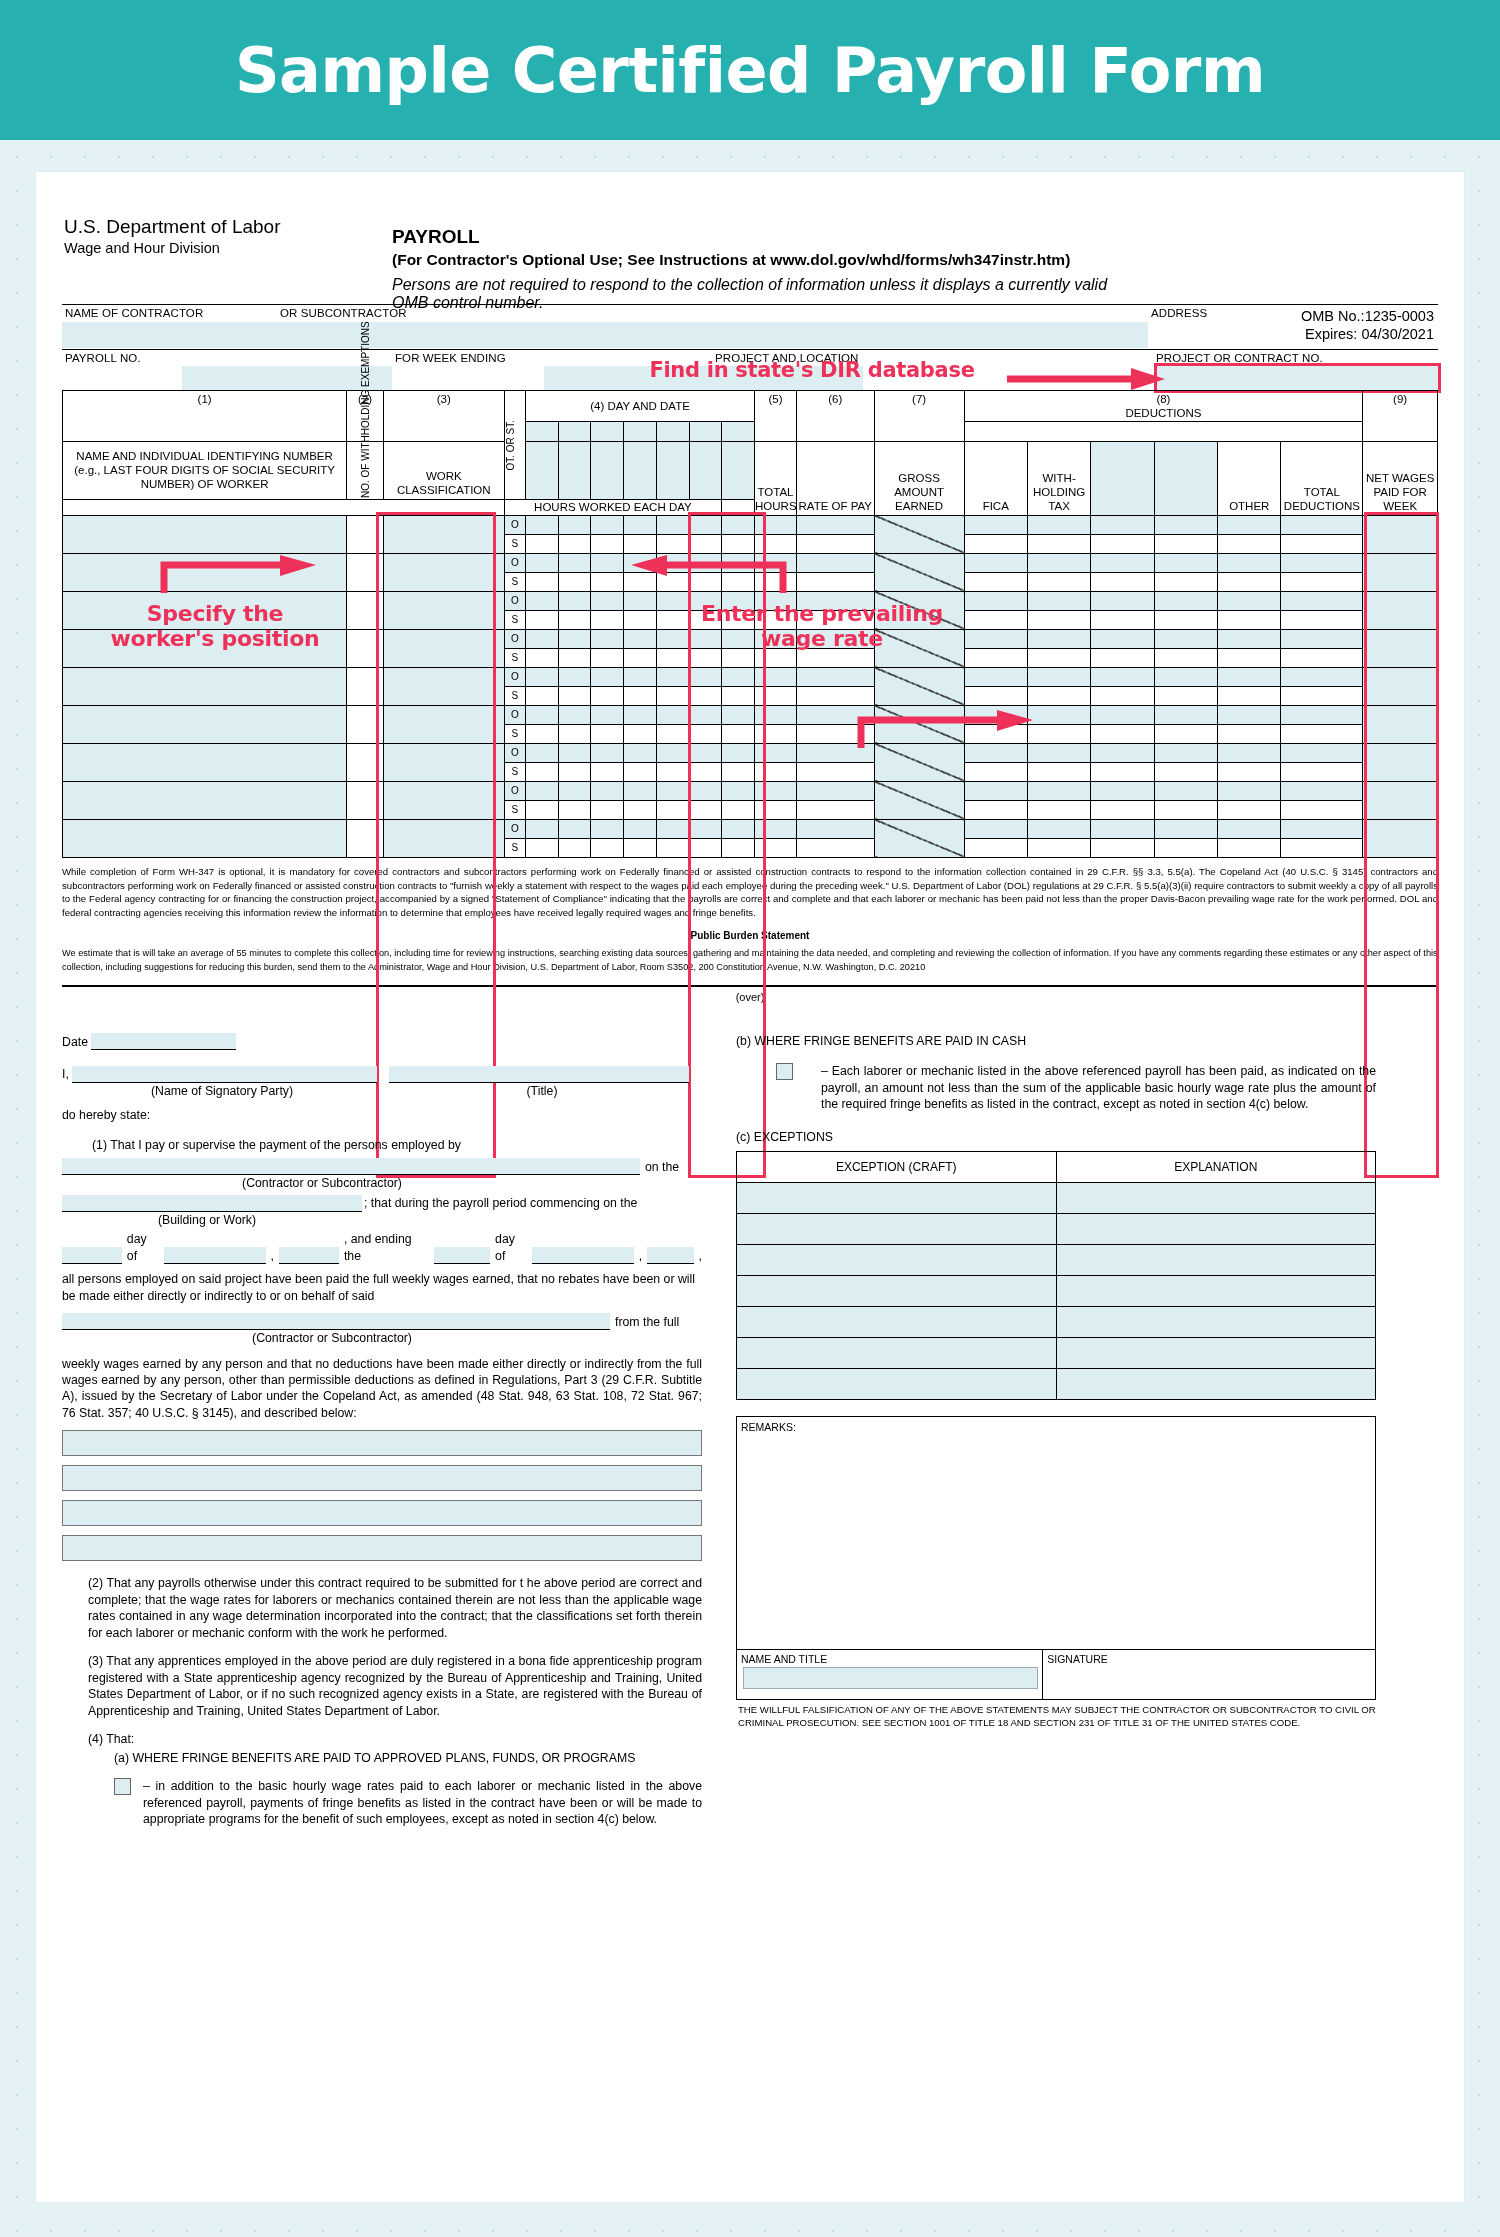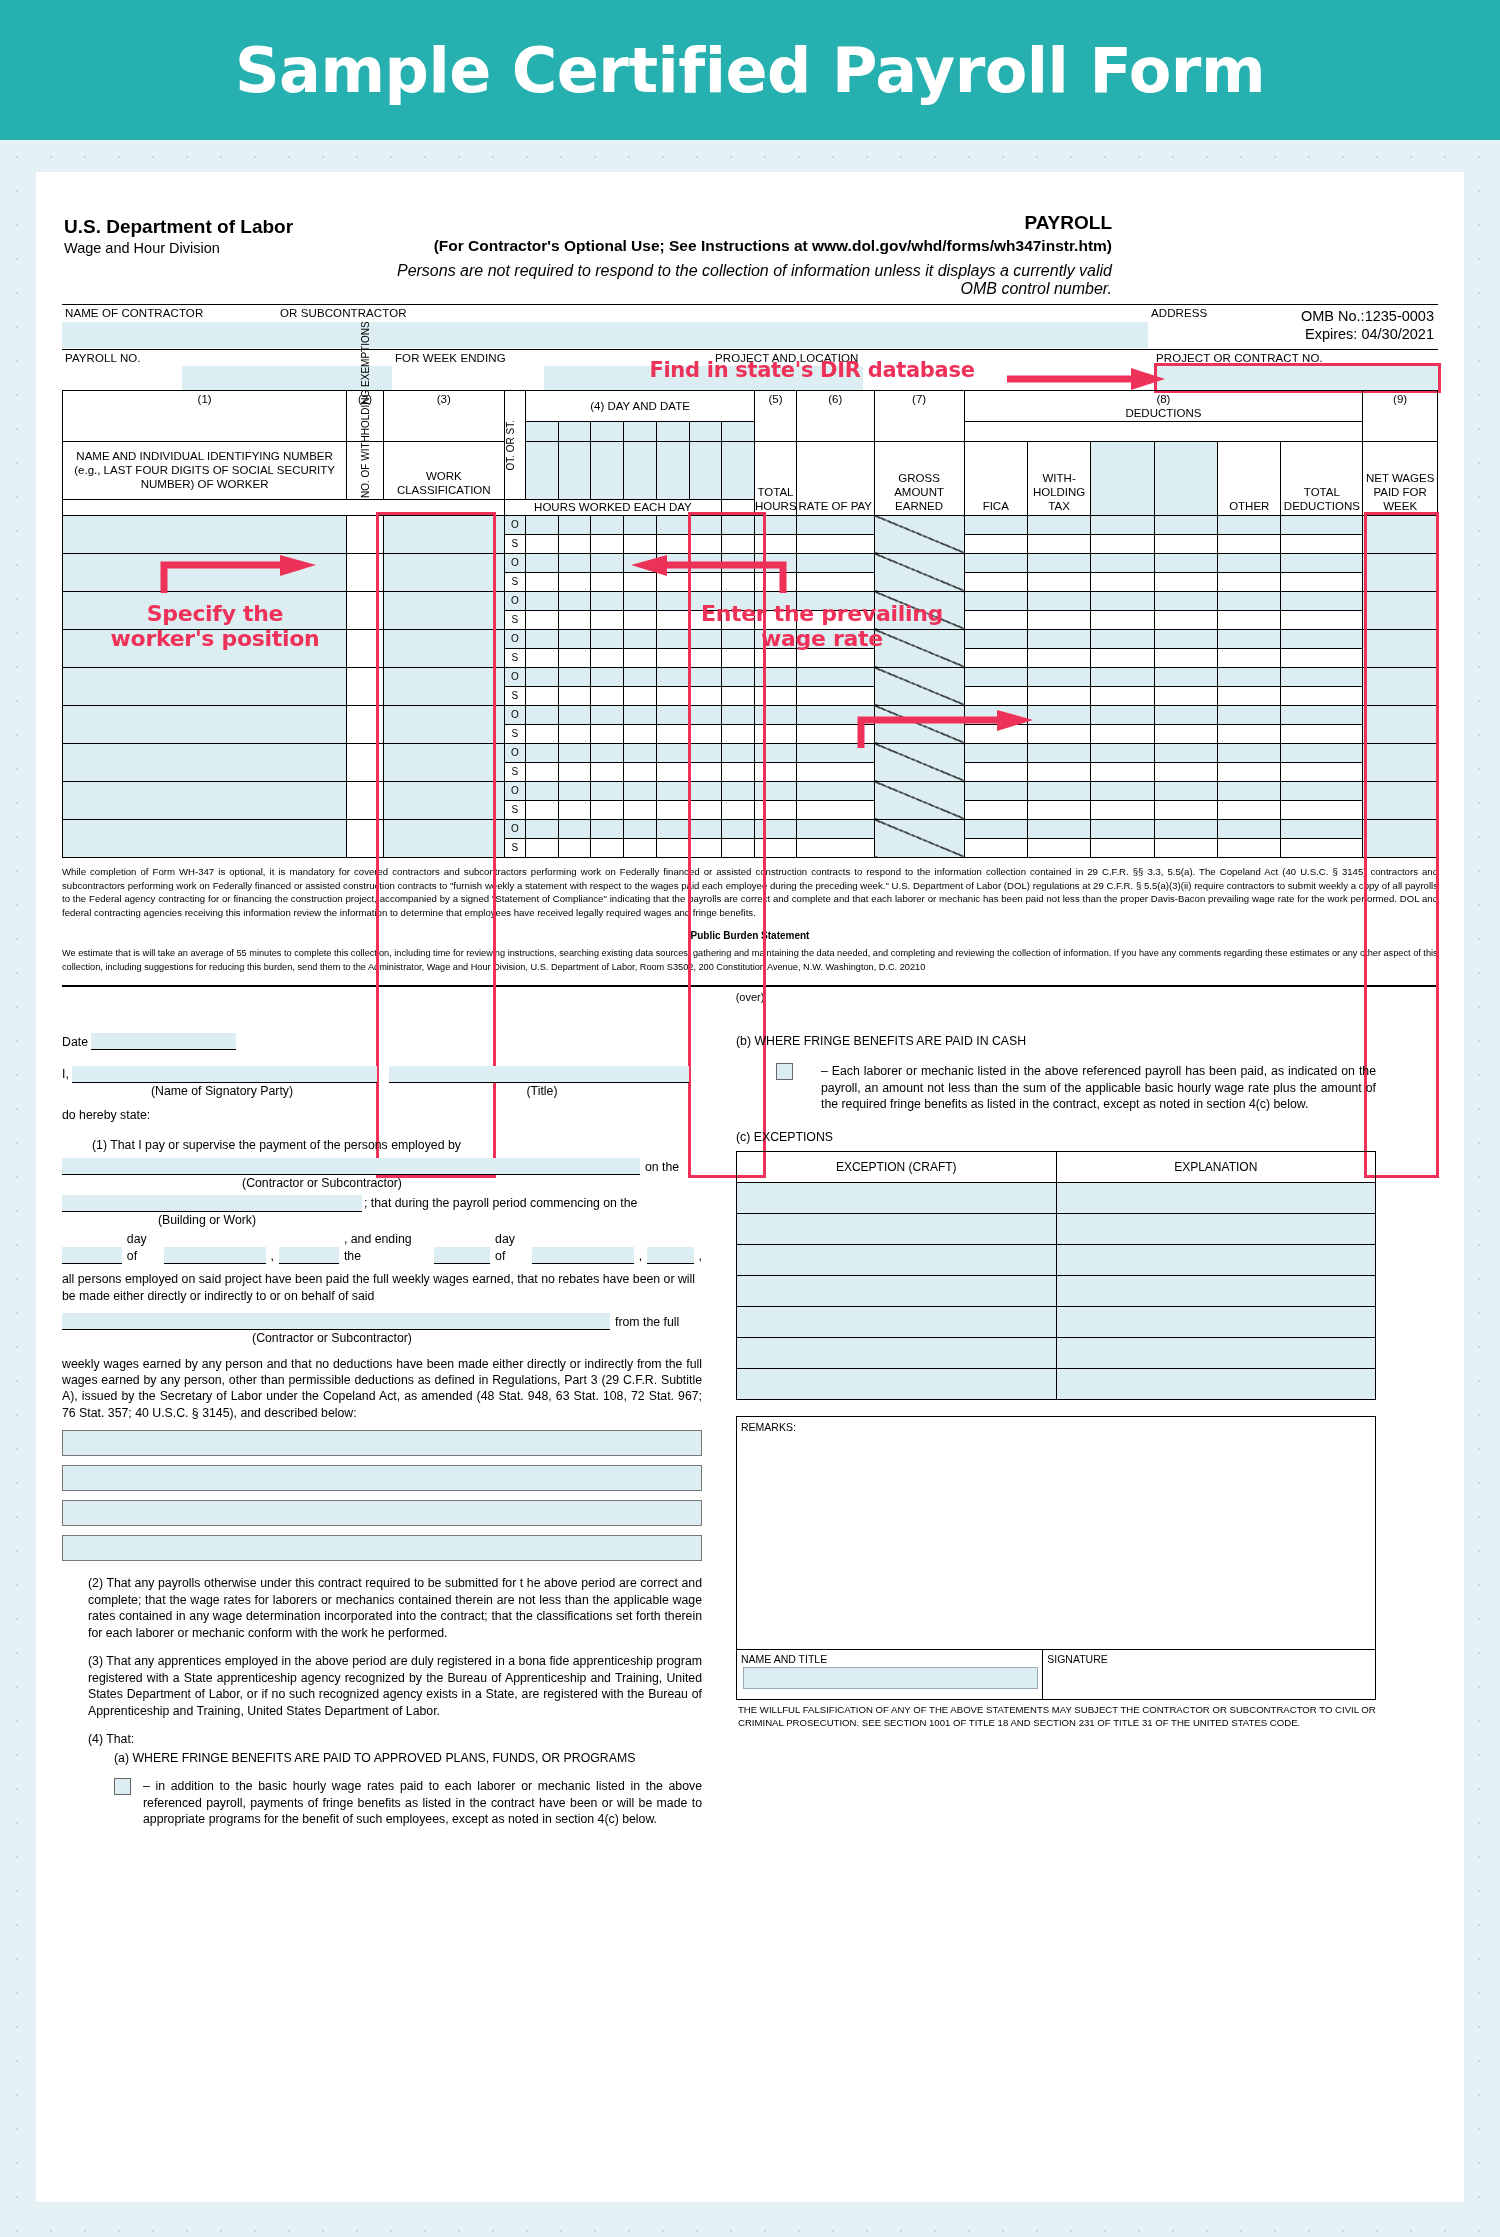--- a/index.html
+++ b/index.html
@@ -32,23 +32,23 @@
     position:absolute; top:172px; left:36px;
     width:1428px; height:2030px;
     background:#ffffff;
     box-shadow:0 0 0 1px #e0eef2;
     padding:22px 26px 0 26px;
   }
   .shade { background:#ddeef2; }
   
   #tophead { position:relative; height:110px; }
   #dol { position:absolute; left:2px; top:22px; }
-  #dol .l1 { font-size:19px; font-weight:bold; color:#000; }
+  #dol .l1 { font-size:19px; font-weight:normal; color:#000; }
   #dol .l2 { font-size:14.5px; color:#000; margin-top:2px; }
-  #center { position:absolute; left:330px; top:18px; width:720px; text-align:right; }
+  #center { position:absolute; left:330px; top:32px; width:720px; text-align:left; }
   #center .payroll { font-size:19px; font-weight:bold; }
   #center .subt { font-size:15.5px; font-weight:bold; margin-top:3px; }
   #center .omb { font-size:16px; font-style:italic; margin-top:7px; }
   #logo { position:absolute; right:12px; top:2px; width:230px; text-align:center; }
   #logo .whdwrap { display:flex; align-items:center; justify-content:center; height:56px; }
   #logo .stripes { display:flex; flex-direction:column; gap:3px; margin-right:-4px; }
   #logo .stripes i { display:block; width:42px; height:7px; background:#bd2333;
       border-radius:0 50% 50% 0/0 100% 100% 0; }
   #logo .whd { font-family:"DejaVu Sans", sans-serif; font-size:45px; font-weight:bold;
       color:#1d3270; letter-spacing:-3px; line-height:1; }

